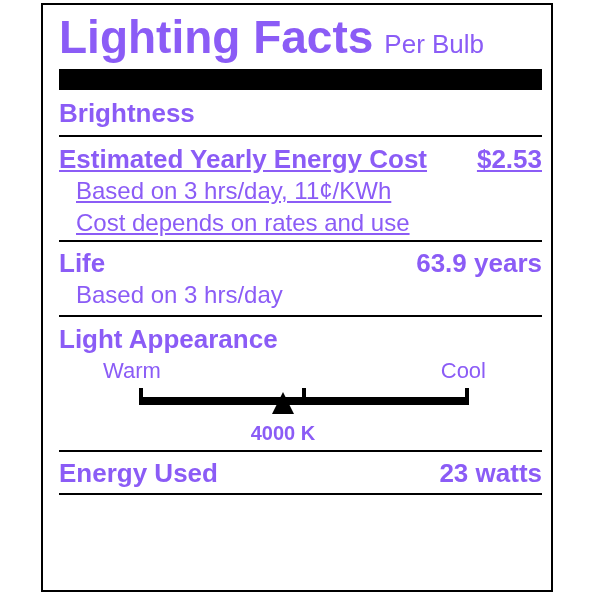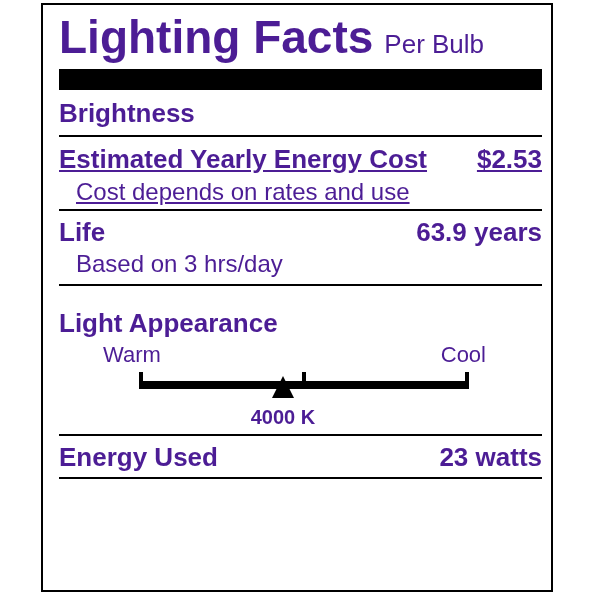--- a/index.html
+++ b/index.html
@@ -6,21 +6,21 @@
     margin: 0;
     padding: 0;
     background: #ffffff;
   }
   .page {
     position: relative;
     width: 600px;
     height: 600px;
     background: #ffffff;
     font-family: "Liberation Sans", sans-serif;
-    color: #4c1d95;
+    color: #8b5cf6;
     overflow: hidden;
   }
   .label {
     position: absolute;
     left: 41px;
     top: 3px;
     width: 512px;
     height: 589px;
     box-sizing: border-box;
     border: 2px solid #000000;
@@ -68,21 +68,21 @@
     line-height: 1;
     padding-left: 17px;
     white-space: nowrap;
   }
   .sec-brightness { padding: 10px 0 9px; }
   .sec-cost      { padding: 9px 0 5px; text-decoration: underline; }
   .sec-cost .note-1 { margin-top: 7px; }
   .sec-cost .note-2 { margin-top: 8px; }
   .sec-life      { padding: 8px 0 8px; }
   .sec-life .note-1 { margin-top: 7px; }
-  .sec-appearance { padding: 24px 0 7px; }
+  .sec-appearance { padding: 9px 0 7px; }
   .sec-energy    { padding: 8px 0 7px; }
 
   .la-heading {
     font-size: 26px;
     font-weight: bold;
     line-height: 1;
   }
   .warm-cool {
     display: flex;
     justify-content: space-between;
@@ -159,20 +159,21 @@
       <div class="row">
         <span>Brightness</span>
       </div>
     </section>
 
     <section class="sec-cost">
       <div class="row">
         <span>Estimated Yearly Energy Cost</span>
         <span>$2.53</span>
       </div>
+      <div class="note note-1">Based on 3 hrs/day, 11¢/KWh</div>
       <div class="note note-2">Cost depends on rates and use</div>
     </section>
 
     <section class="sec-life">
       <div class="row">
         <span>Life</span>
         <span>63.9 years</span>
       </div>
       <div class="note note-1">Based on 3 hrs/day</div>
     </section>

